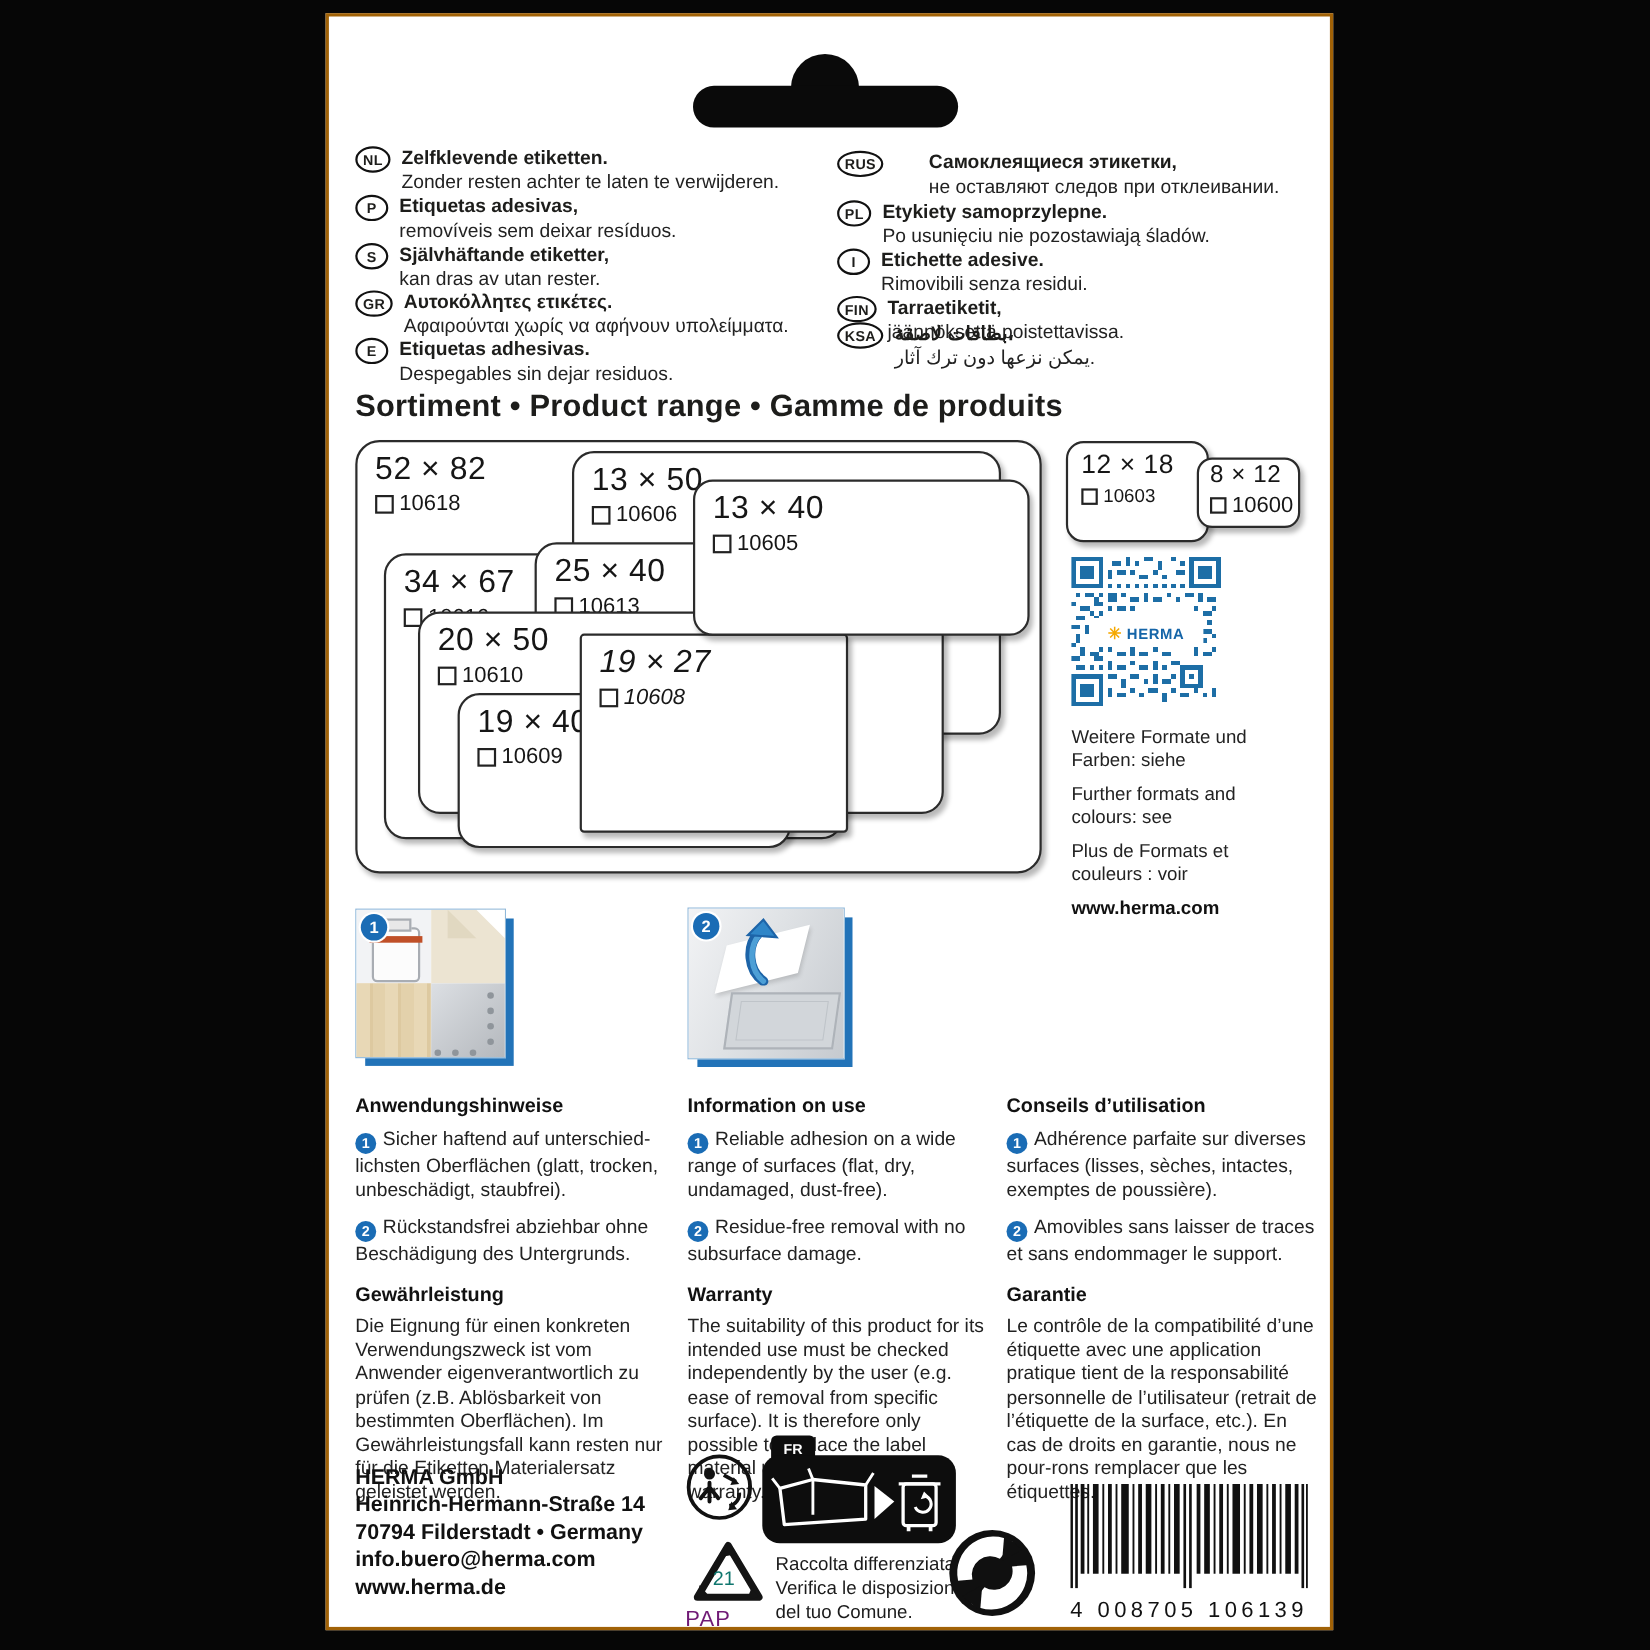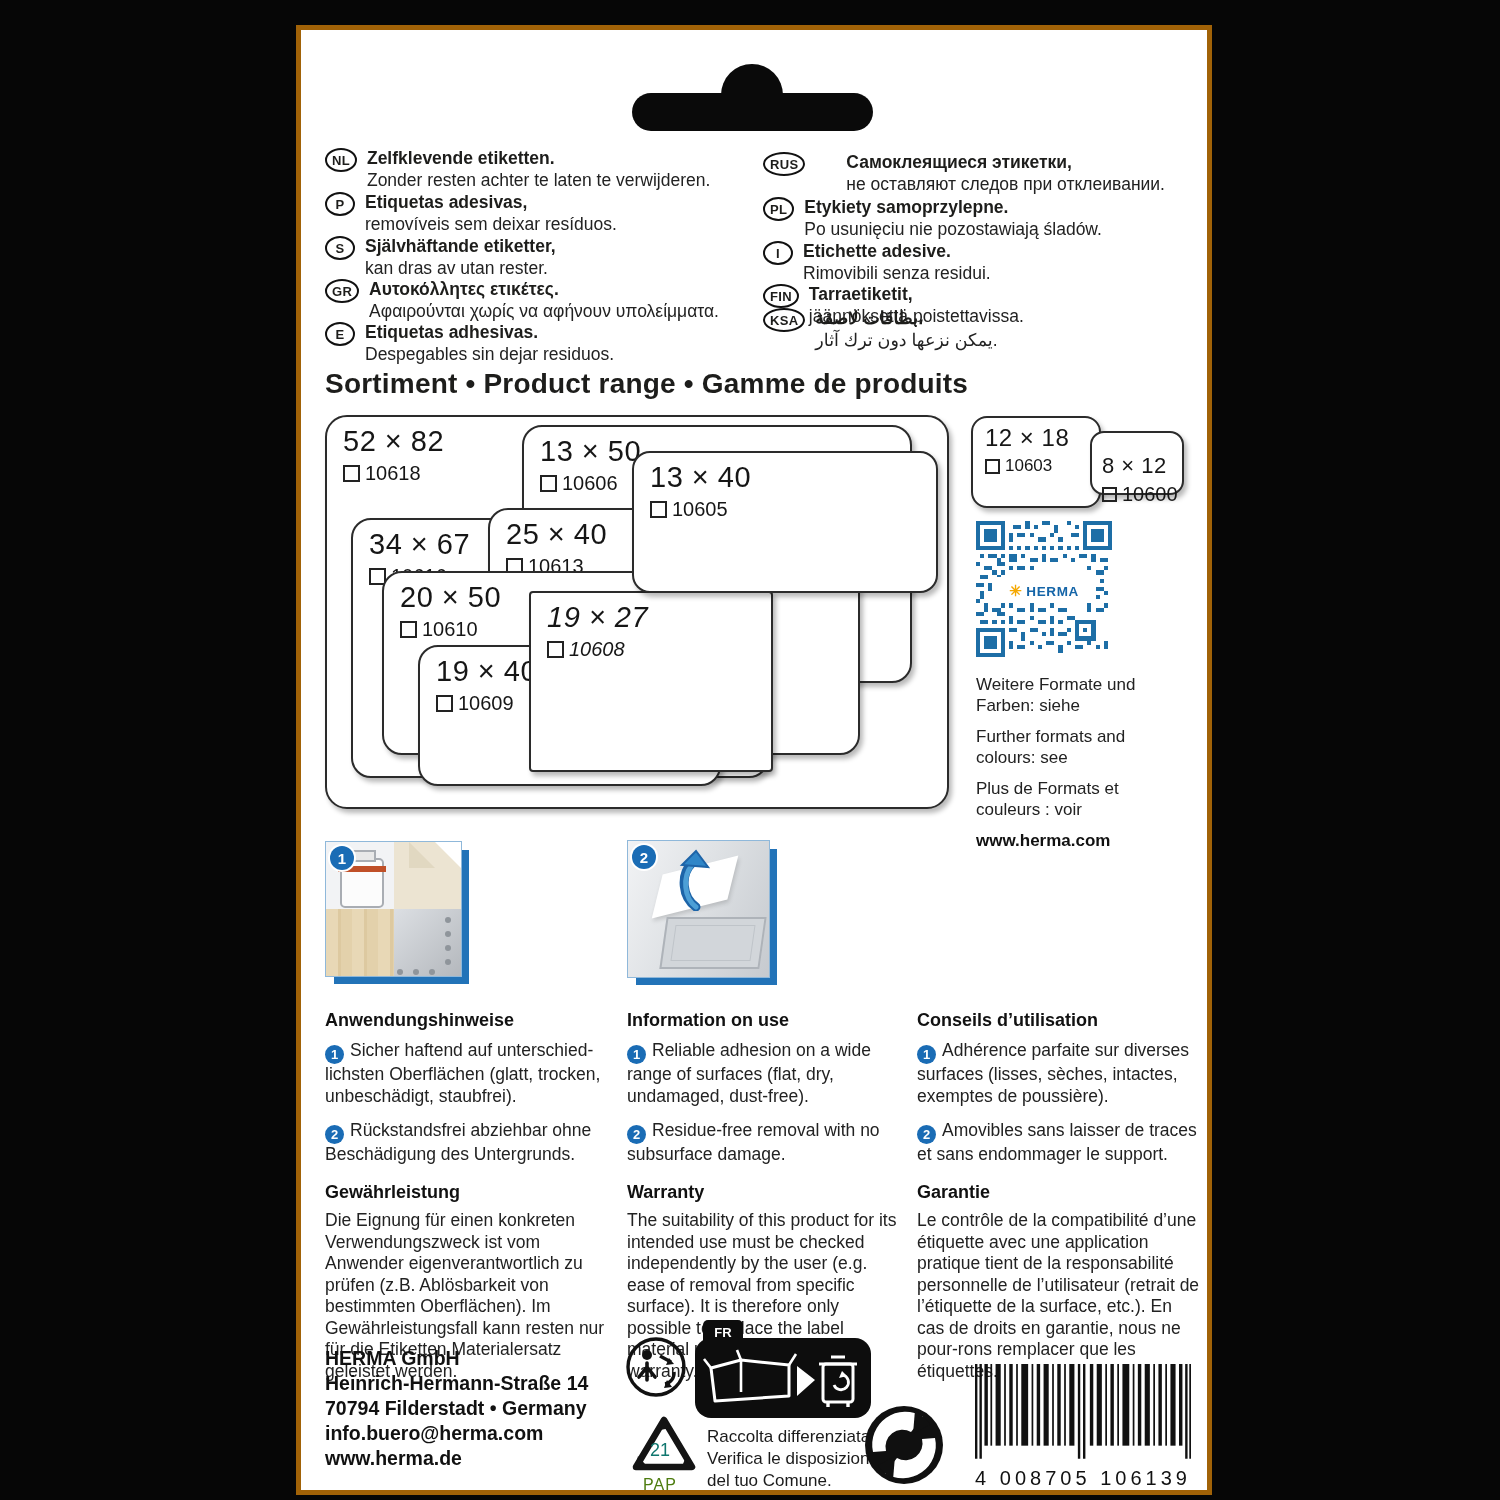--- a/index.html
+++ b/index.html
@@ -1,19 +1,19 @@
 <!DOCTYPE html>
 <html><head>
 <meta charset="utf-8">
 <style>
   html,body{margin:0;padding:0;background:#000;width:1500px;height:1500px;overflow:hidden;
     font-family:"Liberation Sans",sans-serif;color:#1d1d1b;}
   .stage{position:relative;width:1500px;height:1500px;background:#060606;}
   .card{position:absolute;left:296px;top:12px;width:916px;height:1470px;background:#fff;
-    border:5px solid #a16207;box-sizing:border-box;margin-top:13px;}
+    border:3px solid #a16207;box-sizing:border-box;}
   .abs{position:absolute;}
   
   .hole-pill{position:absolute;left:331px;top:63px;width:241px;height:38px;background:#0a0a0a;border-radius:20px;}
   .hole-dome{position:absolute;left:420px;top:34px;width:62px;height:62px;background:#0a0a0a;border-radius:50%;}
   
   .lrow{position:absolute;display:flex;align-items:flex-start;}
   .oval{display:inline-flex;align-items:center;justify-content:center;min-width:30px;height:24px;
     padding:0 5px;border:2.2px solid #111;border-radius:50%;font-weight:bold;font-size:13px;
     letter-spacing:.3px;margin-right:10px;margin-top:1px;box-sizing:border-box;}
   .ltxt{line-height:22px;font-size:17.5px;}
@@ -76,21 +76,21 @@
     font-size:13px;font-weight:bold;text-align:center;line-height:19px;margin-right:6px;vertical-align:-3px;}
   
   .address{position:absolute;left:24px;top:1316px;font-size:19.5px;font-weight:bold;line-height:25px;color:#111;}
   
   .frlogo{position:absolute;left:394px;top:1290px;width:176px;height:100px;}
   .frtab{position:absolute;left:8px;top:0;width:40px;height:24px;background:#0d0d0d;border-radius:5px 5px 0 0;
     color:#fff;font-weight:bold;font-size:13px;display:flex;align-items:center;justify-content:center;}
   .frbox{position:absolute;left:0;top:18px;width:176px;height:80px;background:#0d0d0d;border-radius:16px;}
   .pap{position:absolute;left:324px;top:1384px;width:78px;height:86px;text-align:center;}
   .pap .num{position:absolute;left:0;top:26px;width:70px;text-align:center;font-size:18px;color:#0f766e;}
-  .pap .cap{position:absolute;left:0;top:62px;width:70px;text-align:center;font-size:16px;letter-spacing:1px;color:#4d7c0f;}
+  .pap .cap{position:absolute;left:0;top:62px;width:70px;text-align:left;font-size:20px;letter-spacing:1px;color:#701a75;}
   .note{position:absolute;left:406px;top:1396px;font-size:17px;line-height:22px;color:#1b1b1b;}
   .gdot{position:absolute;left:562px;top:1374px;width:82px;height:82px;}
   .barcode{position:absolute;left:674px;top:1334px;width:216px;}
   .bdigits{display:flex;justify-content:space-between;font-size:20px;color:#111;margin-top:1px;padding-left:0;}
   .bdigits span{letter-spacing:4px;}
 </style>
 </head>
 <body>
 
 <div class="stage">
@@ -229,21 +229,21 @@
           <span>10605</span>
         </div>
     </div>
     <div class="lbox sm" style="left:670px;top:386px;width:130px;height:92px;border-radius:16px;padding-top:6px;padding-left:12px;">
       <div class="lsize">12 × 18</div>
       <div class="lcode">
           <span class="sq"></span>
           <span>10603</span>
         </div>
     </div>
-    <div class="lbox xs" style="left:789px;top:401px;width:94px;height:64px;border-radius:14px;padding-top:20px;padding-left:10px;">
+    <div class="lbox xs" style="left:789px;top:401px;width:94px;height:64px;border-radius:14px;padding-top:0;padding-left:10px;">
       <div class="lsize">8 × 12</div>
       <div class="lcode">
           <span class="sq"></span>
           <span>10600</span>
         </div>
     </div>
 
     <div class="qr">
       <svg viewBox="0 0 33 33" shape-rendering="crispEdges">
         <rect x="0" y="0" width="33" height="33" fill="#fff"></rect>

